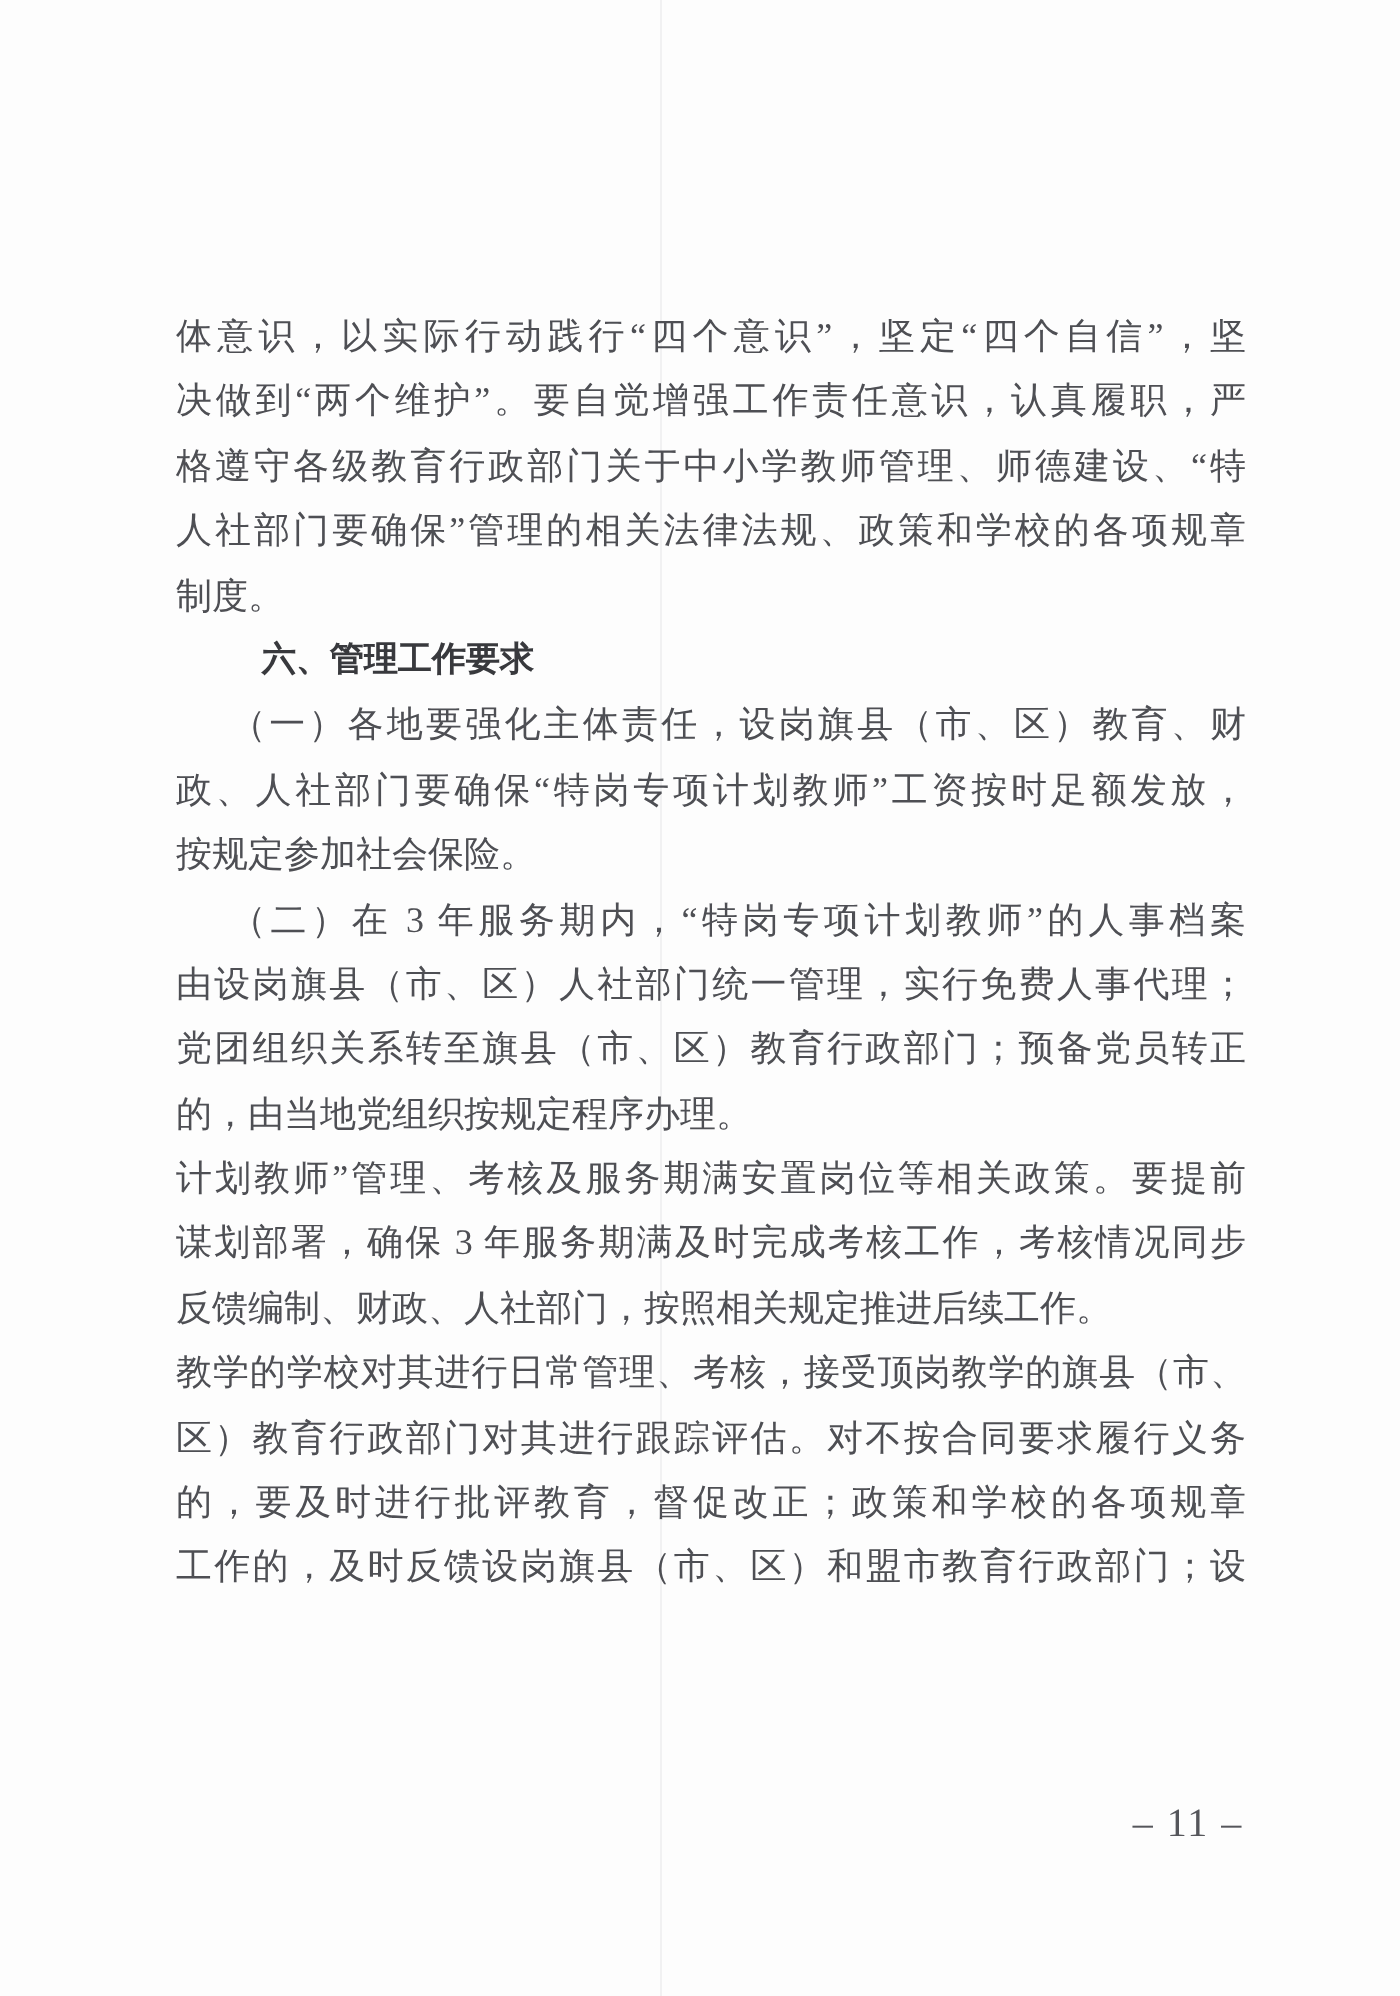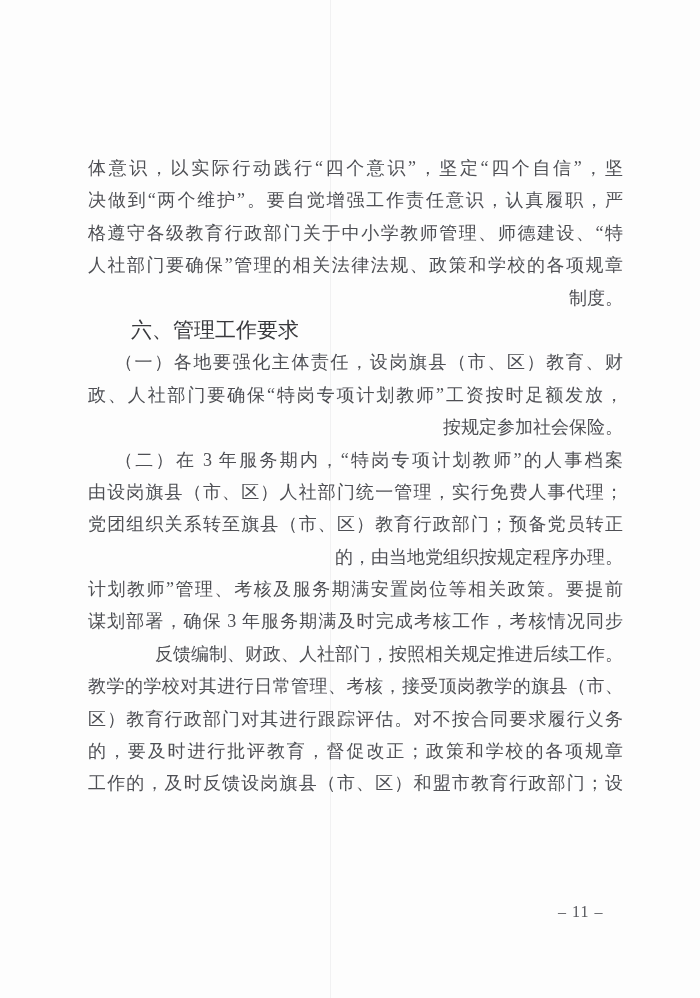--- a/index.html
+++ b/index.html
@@ -28,48 +28,48 @@
     top: 112px;
     width: 535px;
     color: #4e4f54;
     margin-top: 40px;
   }
   .line {
     font-size: 18px;
     height: 32.4px;
     line-height: 32.4px;
     white-space: nowrap;
-    text-align: right;
   }
   
   .j {
     white-space: normal;
     text-align: justify;
     text-align-last: justify;
   }
   
   .p {
     padding-left: 27px;
   }
   
   .h {
     font-family: "Liberation Sans", "DejaVu Sans", sans-serif;
-    font-weight: 400;
-    font-size: 21px;
+    font-weight: 700;
+    font-size: 17px;
     padding-left: 43px;
     color: #38393d;
     text-align: left;
     text-align-last: left;
   }
   .pagenum {
     position: absolute;
     left: 558px;
     top: 901px;
     width: 72px;
-    font-size: 16px;
+    text-align: center;
+    font-size: 20px;
     line-height: 22px;
     color: #55565b;
     letter-spacing: 1px;
   }
 </style>
 </head>
 <body>
 
 <div class="scan-fold"></div>
 

